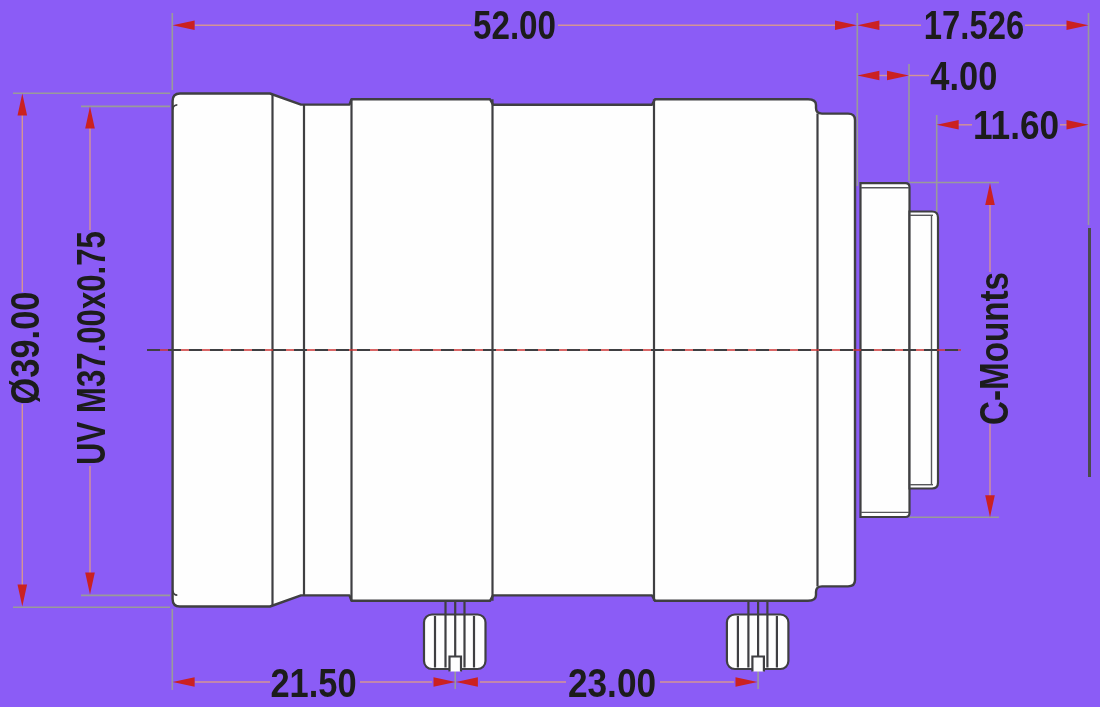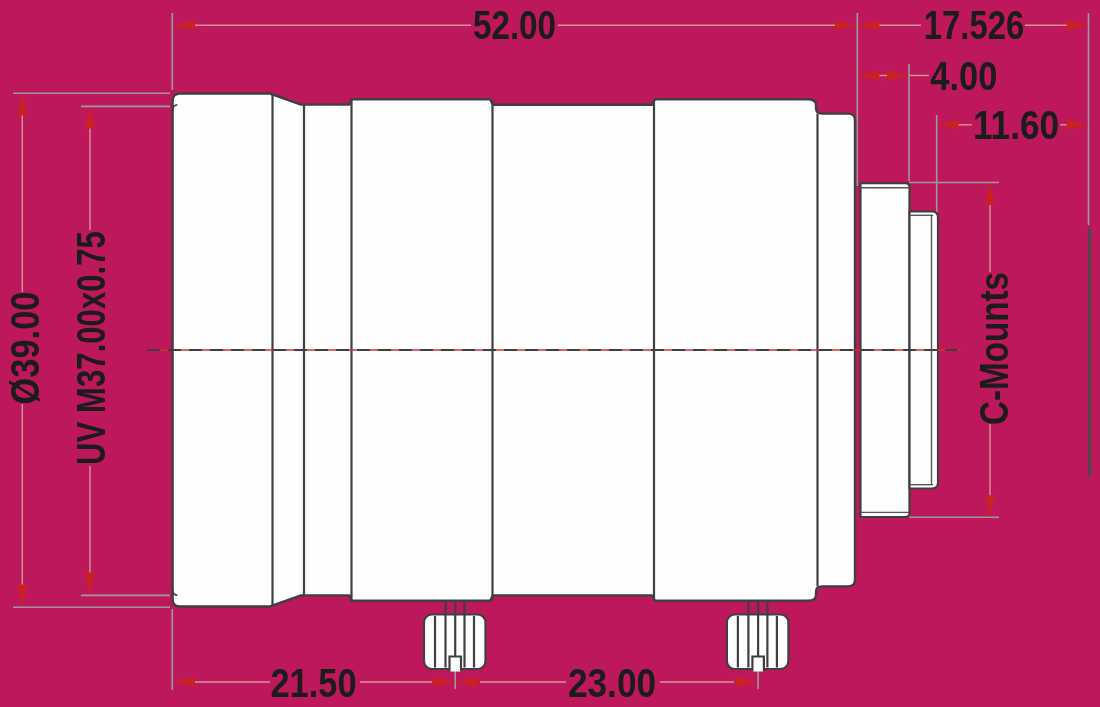--- a/index.html
+++ b/index.html
@@ -1,16 +1,16 @@
 <!DOCTYPE html>
 <html><head>
 <meta charset="utf-8">
 <style>
   html,body{margin:0;padding:0;background:#fbfbfa;}
-  .wrap{width:1100px;height:707px;position:relative;overflow:hidden;background:#be185d;}
+  .wrap{width:1100px;height:707px;position:relative;overflow:hidden;background:#8b5cf6;}
   svg{position:absolute;left:0;top:0;}
   text{font-family:"Liberation Sans",sans-serif;font-weight:bold;fill:#1c1c1c;}
 </style>
 </head>
 <body>
 <div class="wrap">
 <svg width="1100" height="707" viewBox="0 0 1100 707" style="filter:blur(0.42px)">
 
   <g stroke="#9a9a9a" stroke-width="1.6" fill="none">
     <line x1="172.3" y1="13" x2="172.3" y2="90"></line>

